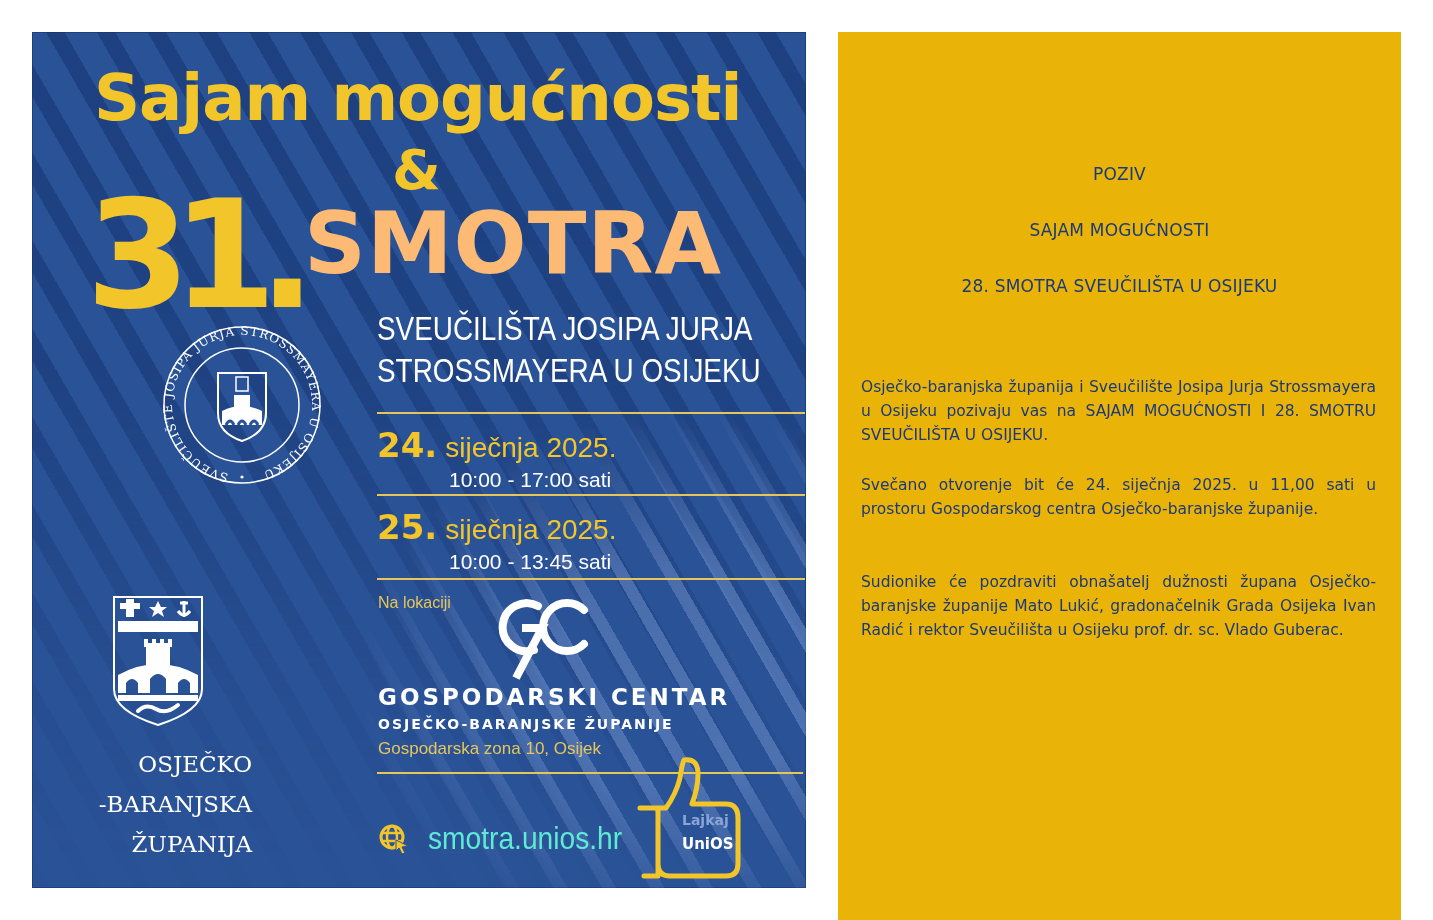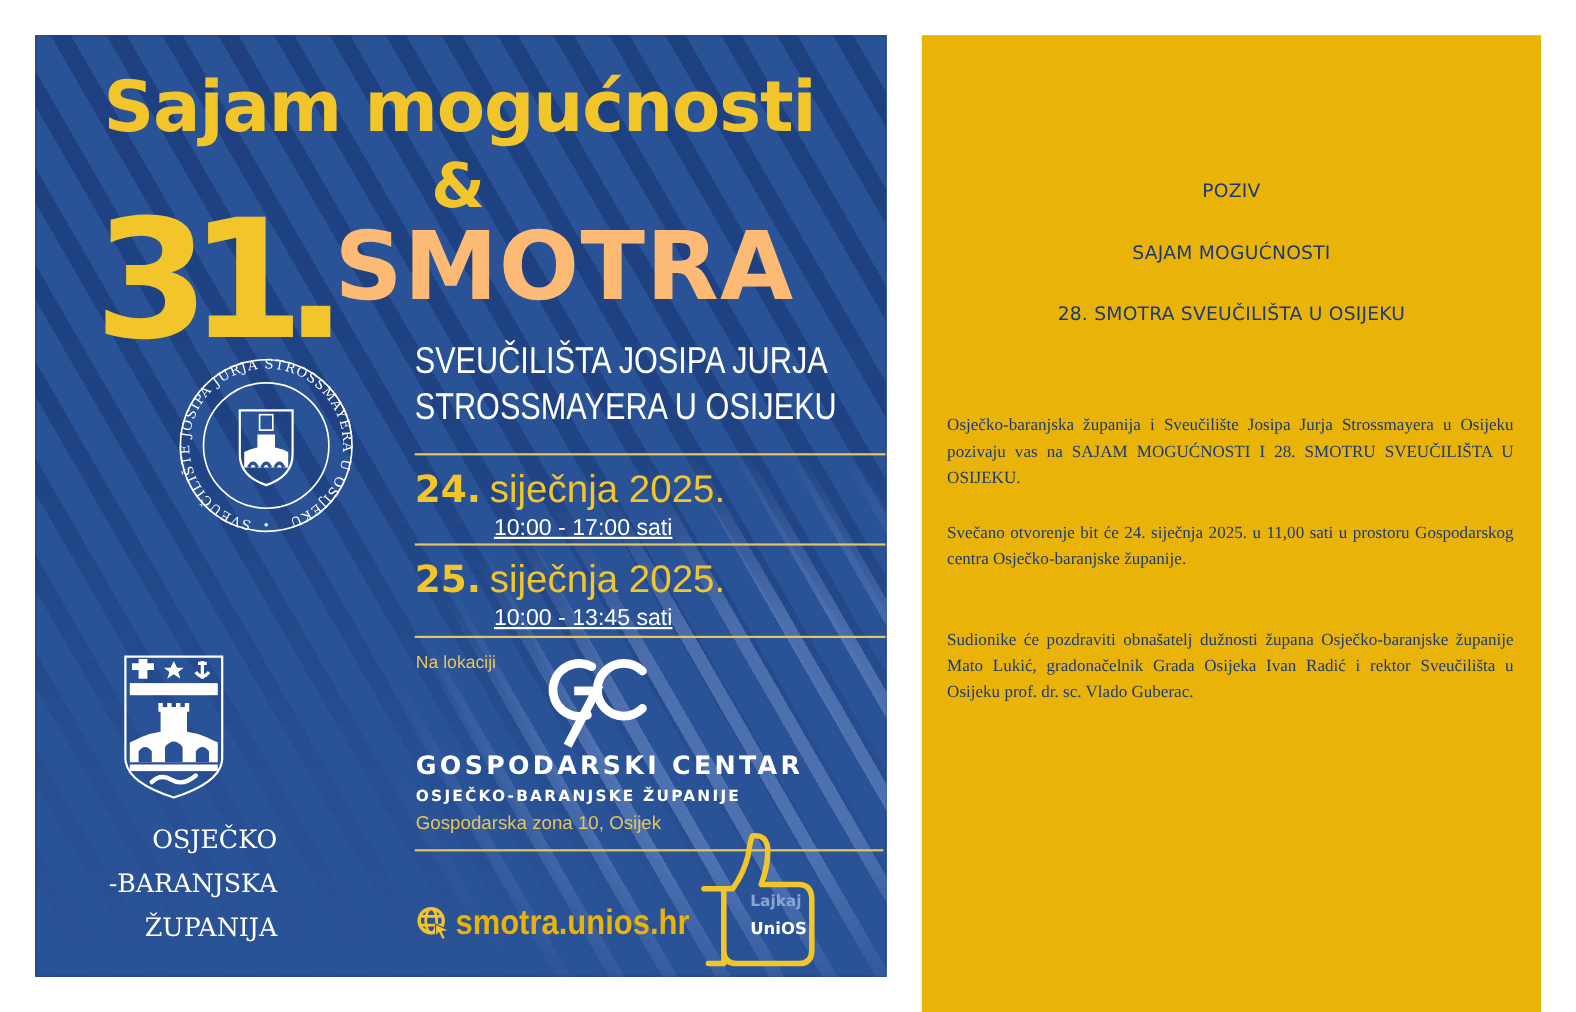--- a/index.html
+++ b/index.html
@@ -45,39 +45,39 @@
     font-weight:bold; font-size:86px; line-height:1; letter-spacing:1px;
   }
   .uni-name {
     position:absolute; left:345px; top:275px; color:#ffffff;
     font-family:"Liberation Sans", sans-serif; font-size:34px; line-height:42px;
     transform:scaleX(0.82); transform-origin:left top; white-space:nowrap;
   }
   .hr-line { position:absolute; left:345px; width:428px; height:2px; background:#e6c65a; }
   .date-row { position:absolute; left:345px; color:#f2c62b; white-space:nowrap; }
   .date-num { font-weight:bold; font-size:34px; }
-  .date-month { font-size:35px; margin-left:8px; font-family:"Liberation Sans", sans-serif; }
+  .date-month { font-size:28px; margin-left:8px; font-family:"Liberation Sans", sans-serif; }
   .time-row {
-    position:absolute; left:417px; color:#ffffff; font-family:"Liberation Sans", sans-serif; font-size:21px;text-decoration:underline;
+    position:absolute; left:417px; color:#ffffff; font-family:"Liberation Sans", sans-serif; font-size:21px;
   }
   .na-lokaciji {
     position:absolute; left:346px; top:562px; color:#e6c65a; font-family:"Liberation Sans", sans-serif; font-size:16px;
   }
   .gc-logo { position:absolute; left:460px; top:560px; }
   .gc-title {
     position:absolute; left:346px; top:652px; color:#ffffff; font-weight:bold; font-size:23px; letter-spacing:3px; white-space:nowrap;
   }
   .gc-sub {
     position:absolute; left:346px; top:684px; color:#ffffff; font-weight:bold; font-size:14px; letter-spacing:2px; white-space:nowrap;
   }
   .gc-addr {
     position:absolute; left:346px; top:707px; color:#e6c65a; font-family:"Liberation Sans", sans-serif; font-size:17px; white-space:nowrap;
   }
   .website {
-    position:absolute; left:346px; top:788px; display:flex; align-items:center; gap:4px; color:#eab308;font-weight:bold;
+    position:absolute; left:346px; top:788px; display:flex; align-items:center; gap:18px; color:#5eead4;
   }
   .website-text {
     font-family:"Liberation Sans", sans-serif; font-size:32px; transform:scaleX(0.88); transform-origin:left center; white-space:nowrap;
   }
   .thumb { position:absolute; left:600px; top:718px; }
   .thumb-text1 { position:absolute; left:650px; top:780px; color:#8aa4d6; font-weight:bold; font-size:14px; }
   .thumb-text2 { position:absolute; left:650px; top:803px; color:#ffffff; font-weight:bold; font-size:15px; }
 
   .seal { position:absolute; left:130px; top:293px; }
   .county-crest { position:absolute; left:80px; top:563px; }
@@ -88,21 +88,21 @@
 
   
   .invite {
     position:absolute; left:838px; top:32px; width:563px; height:915px; background:#eab308;
     color:#1b3a78; font-family:"DejaVu Sans", sans-serif;
   }
   .inv-heading {
     position:absolute; left:0; width:563px; text-align:center; font-size:17px; letter-spacing:0.2px;
   }
   .inv-para {
-    position:absolute; left:23px; width:515px; font-size:15.5px; line-height:24px; text-align:justify;font-family:Liberation Serif, serif;
+    position:absolute; left:23px; width:515px; font-size:15.5px; line-height:24px; text-align:justify;
   }
 </style>
 </head>
 <body>
 
 <div class="poster">
   <div class="stripes"></div>
   <div class="light-stripes"></div>
 
   <div class="title-1">Sajam mogućnosti</div>

